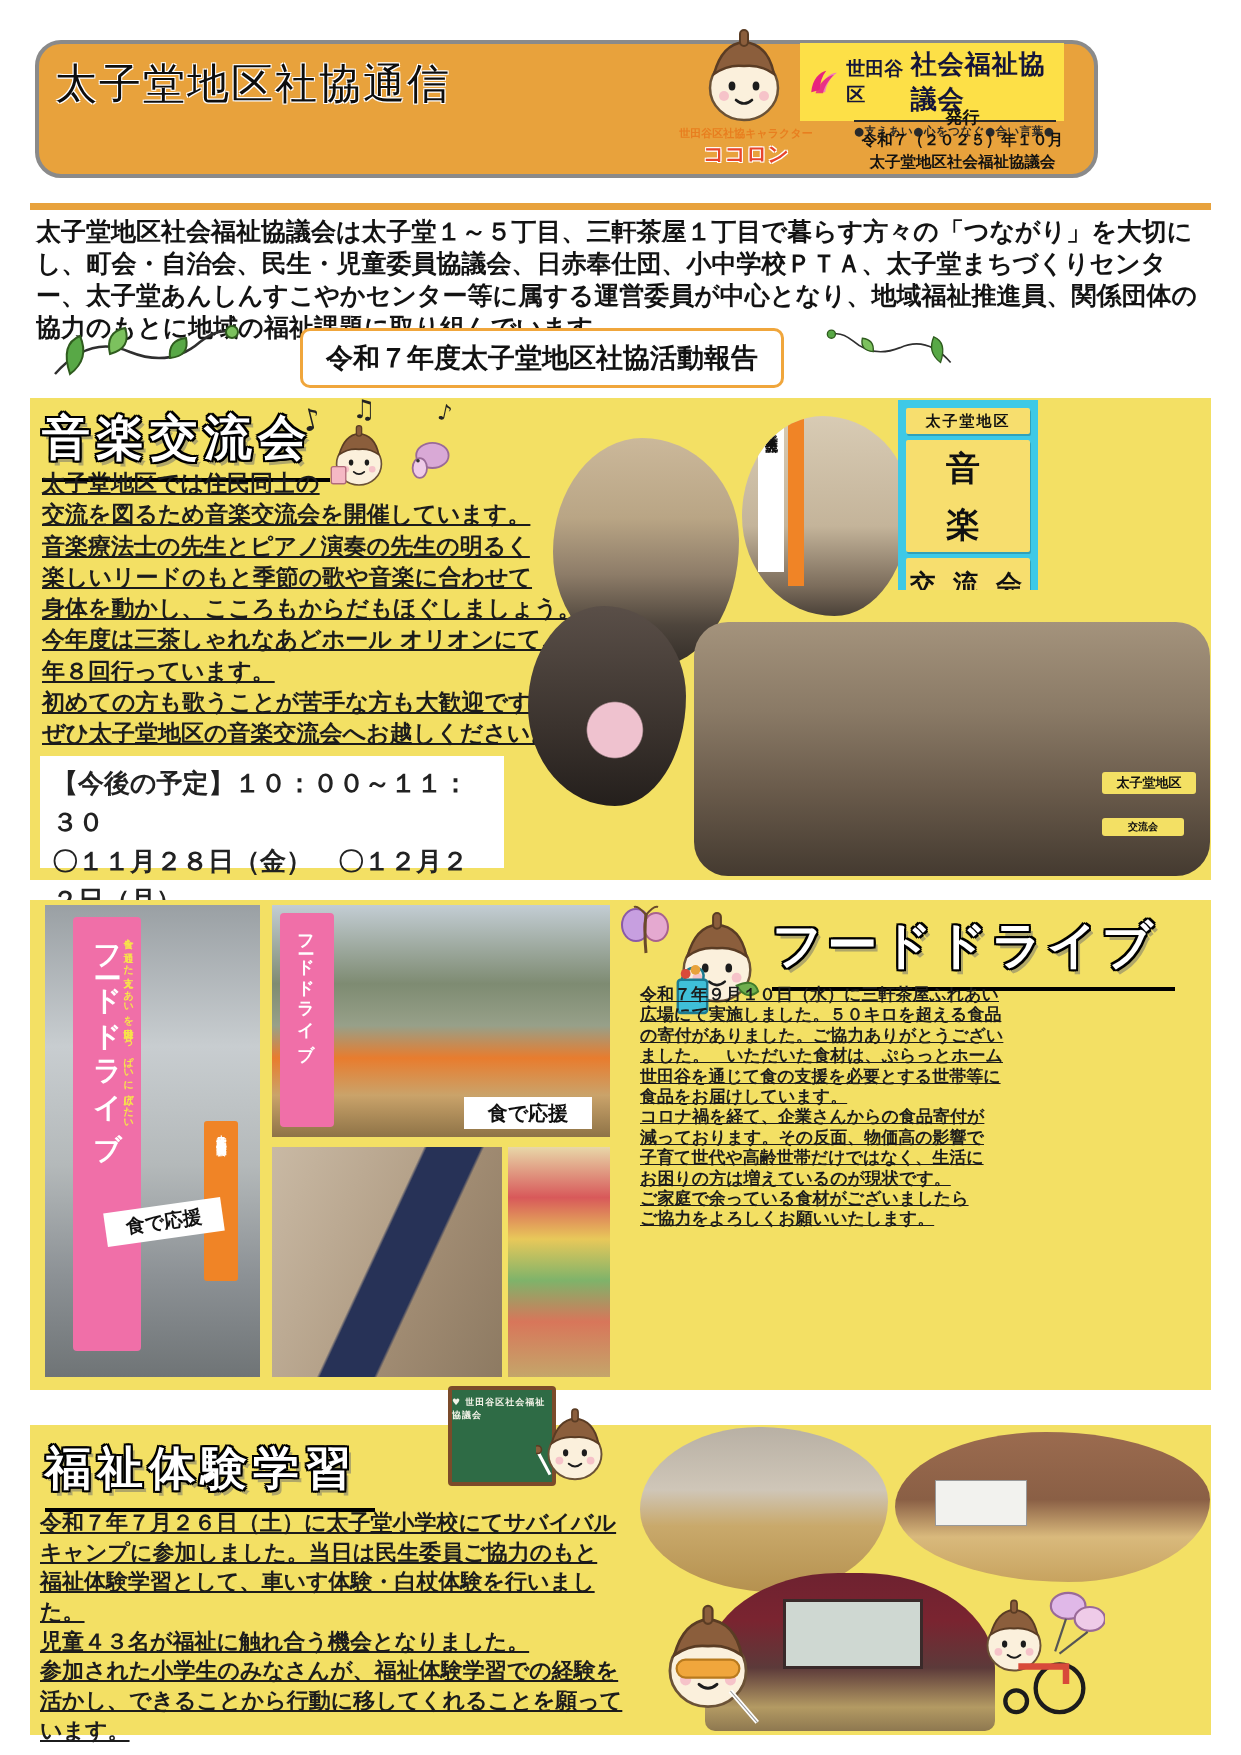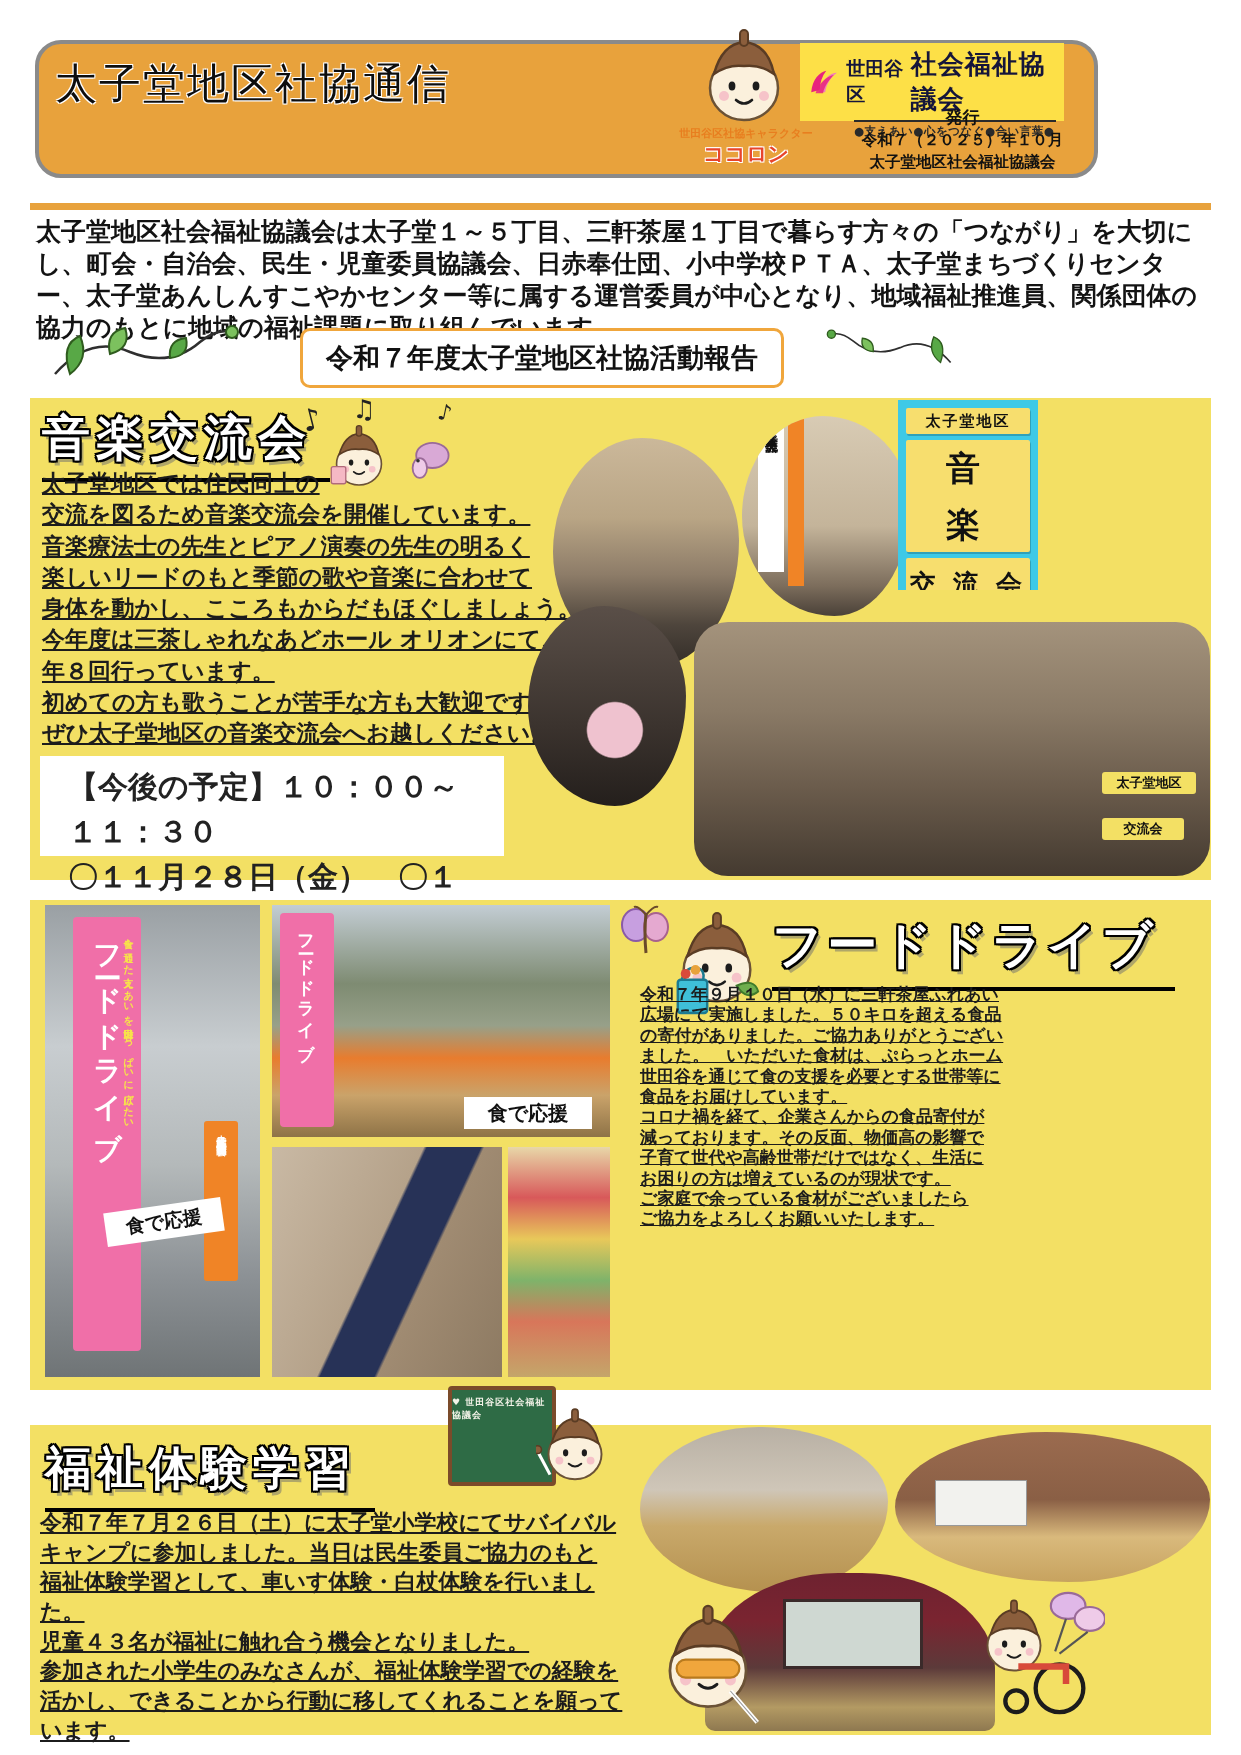--- a/index.html
+++ b/index.html
@@ -35,21 +35,21 @@
   .sec3{left:30px;top:1425px;width:1181px;height:310px;}
   .outlined{color:#fff;font-weight:800;
     text-shadow:-2px -2px 0 #000,2px -2px 0 #000,-2px 2px 0 #000,2px 2px 0 #000,
                 -2px 0 0 #000,2px 0 0 #000,0 -2px 0 #000,0 2px 0 #000,4px 5px 0 rgba(110,110,110,.5);}
   .sec-title{display:inline-block;border-bottom:4px solid #000;padding:0 18px 8px 0;letter-spacing:6px;}
   .body-txt{white-space:pre-line;font-weight:700;color:#1c1c1c;text-decoration:underline;}
   .body1{left:42px;top:468px;width:545px;font-size:23px;line-height:1.36;}
   .body2{left:640px;top:984px;width:490px;font-size:17px;line-height:1.2;}
   .body3{left:40px;top:1508px;width:590px;font-size:22px;line-height:1.35;}
   .sched{background:#fff;font-weight:800;color:#222;box-sizing:border-box;}
-  .sched1{left:40px;top:756px;width:464px;height:100px;padding:8px 28px;font-size:30px;line-height:1.5;}
+  .sched1{left:40px;top:756px;width:464px;height:112px;padding:8px 12px;font-size:26px;line-height:1.5;}
   .sched2{left:622px;top:1315px;width:580px;height:74px;padding:6px 14px;font-size:23px;line-height:1.45;}
   
   .photo{overflow:hidden;}
   .blob{border-radius:48% 52% 45% 55% / 50% 45% 55% 50%;}
   .ph-crowd1{background:linear-gradient(180deg,#cbb89a 0%,#b9a585 35%,#8d7c68 60%,#4e453c 82%,#332d28 100%);}
   .ph-mic{background:linear-gradient(180deg,#d8cbb4 0%,#c4b49a 55%,#7c6d5c 85%,#4a4138 100%);}
   .ph-plush{background:radial-gradient(circle at 55% 62%,#efc2cf 0 18%,rgba(0,0,0,0) 19%),
             linear-gradient(180deg,#5a4f48 0%,#3b332e 60%,#241f1c 100%);}
   .ph-bigcrowd{border-radius:34px;background:linear-gradient(180deg,#a4937c 0%,#8a7a66 35%,#6b5c4c 65%,#443a30 100%);}
   .ph-tall{background:linear-gradient(180deg,#9aa0a4 0%,#c8cdd0 30%,#b4b9ba 55%,#8d9296 78%,#6f7476 100%);}
@@ -198,21 +198,21 @@
   <div class="abs photo poster" style="left:898px;top:400px;width:140px;height:190px;">
     <div class="poster-row" style="font-size:15px;line-height:26px;letter-spacing:2px;">太子堂地区</div>
     <div class="poster-row" style="font-size:34px;line-height:56px;letter-spacing:10px;">音　楽</div>
     <div class="poster-row" style="font-size:26px;line-height:52px;letter-spacing:4px;">交 流 会</div>
   </div>
 
   <div class="abs photo blob ph-plush" style="left:528px;top:606px;width:158px;height:200px;"></div>
 
   <div class="abs photo ph-bigcrowd" style="left:694px;top:622px;width:516px;height:254px;">
     <div class="abs tag-yellow" style="right:14px;top:150px;width:86px;font-size:13px;">太子堂地区</div>
-    <div class="abs tag-yellow" style="right:26px;top:196px;width:74px;font-size:13px;">交流会</div>
+    <div class="abs tag-yellow" style="right:26px;top:196px;width:74px;font-size:10px;">交流会</div>
   </div>
 
   <div class="abs ysec sec2"></div>
 
   <div class="abs photo ph-tall" style="left:45px;top:905px;width:215px;height:472px;">
     <div class="abs vbanner-pink" style="left:28px;top:12px;width:68px;height:434px;">
       <span class="vsub" style="position:absolute;right:6px;top:14px;height:300px;">食を通じた支えあいを世田谷いっぱいに広げたい</span>
       <span class="vtext" style="font-size:28px;">フードドライブ</span>
     </div>
     <div class="abs vbanner-orange" style="right:22px;top:216px;width:34px;height:160px;">

